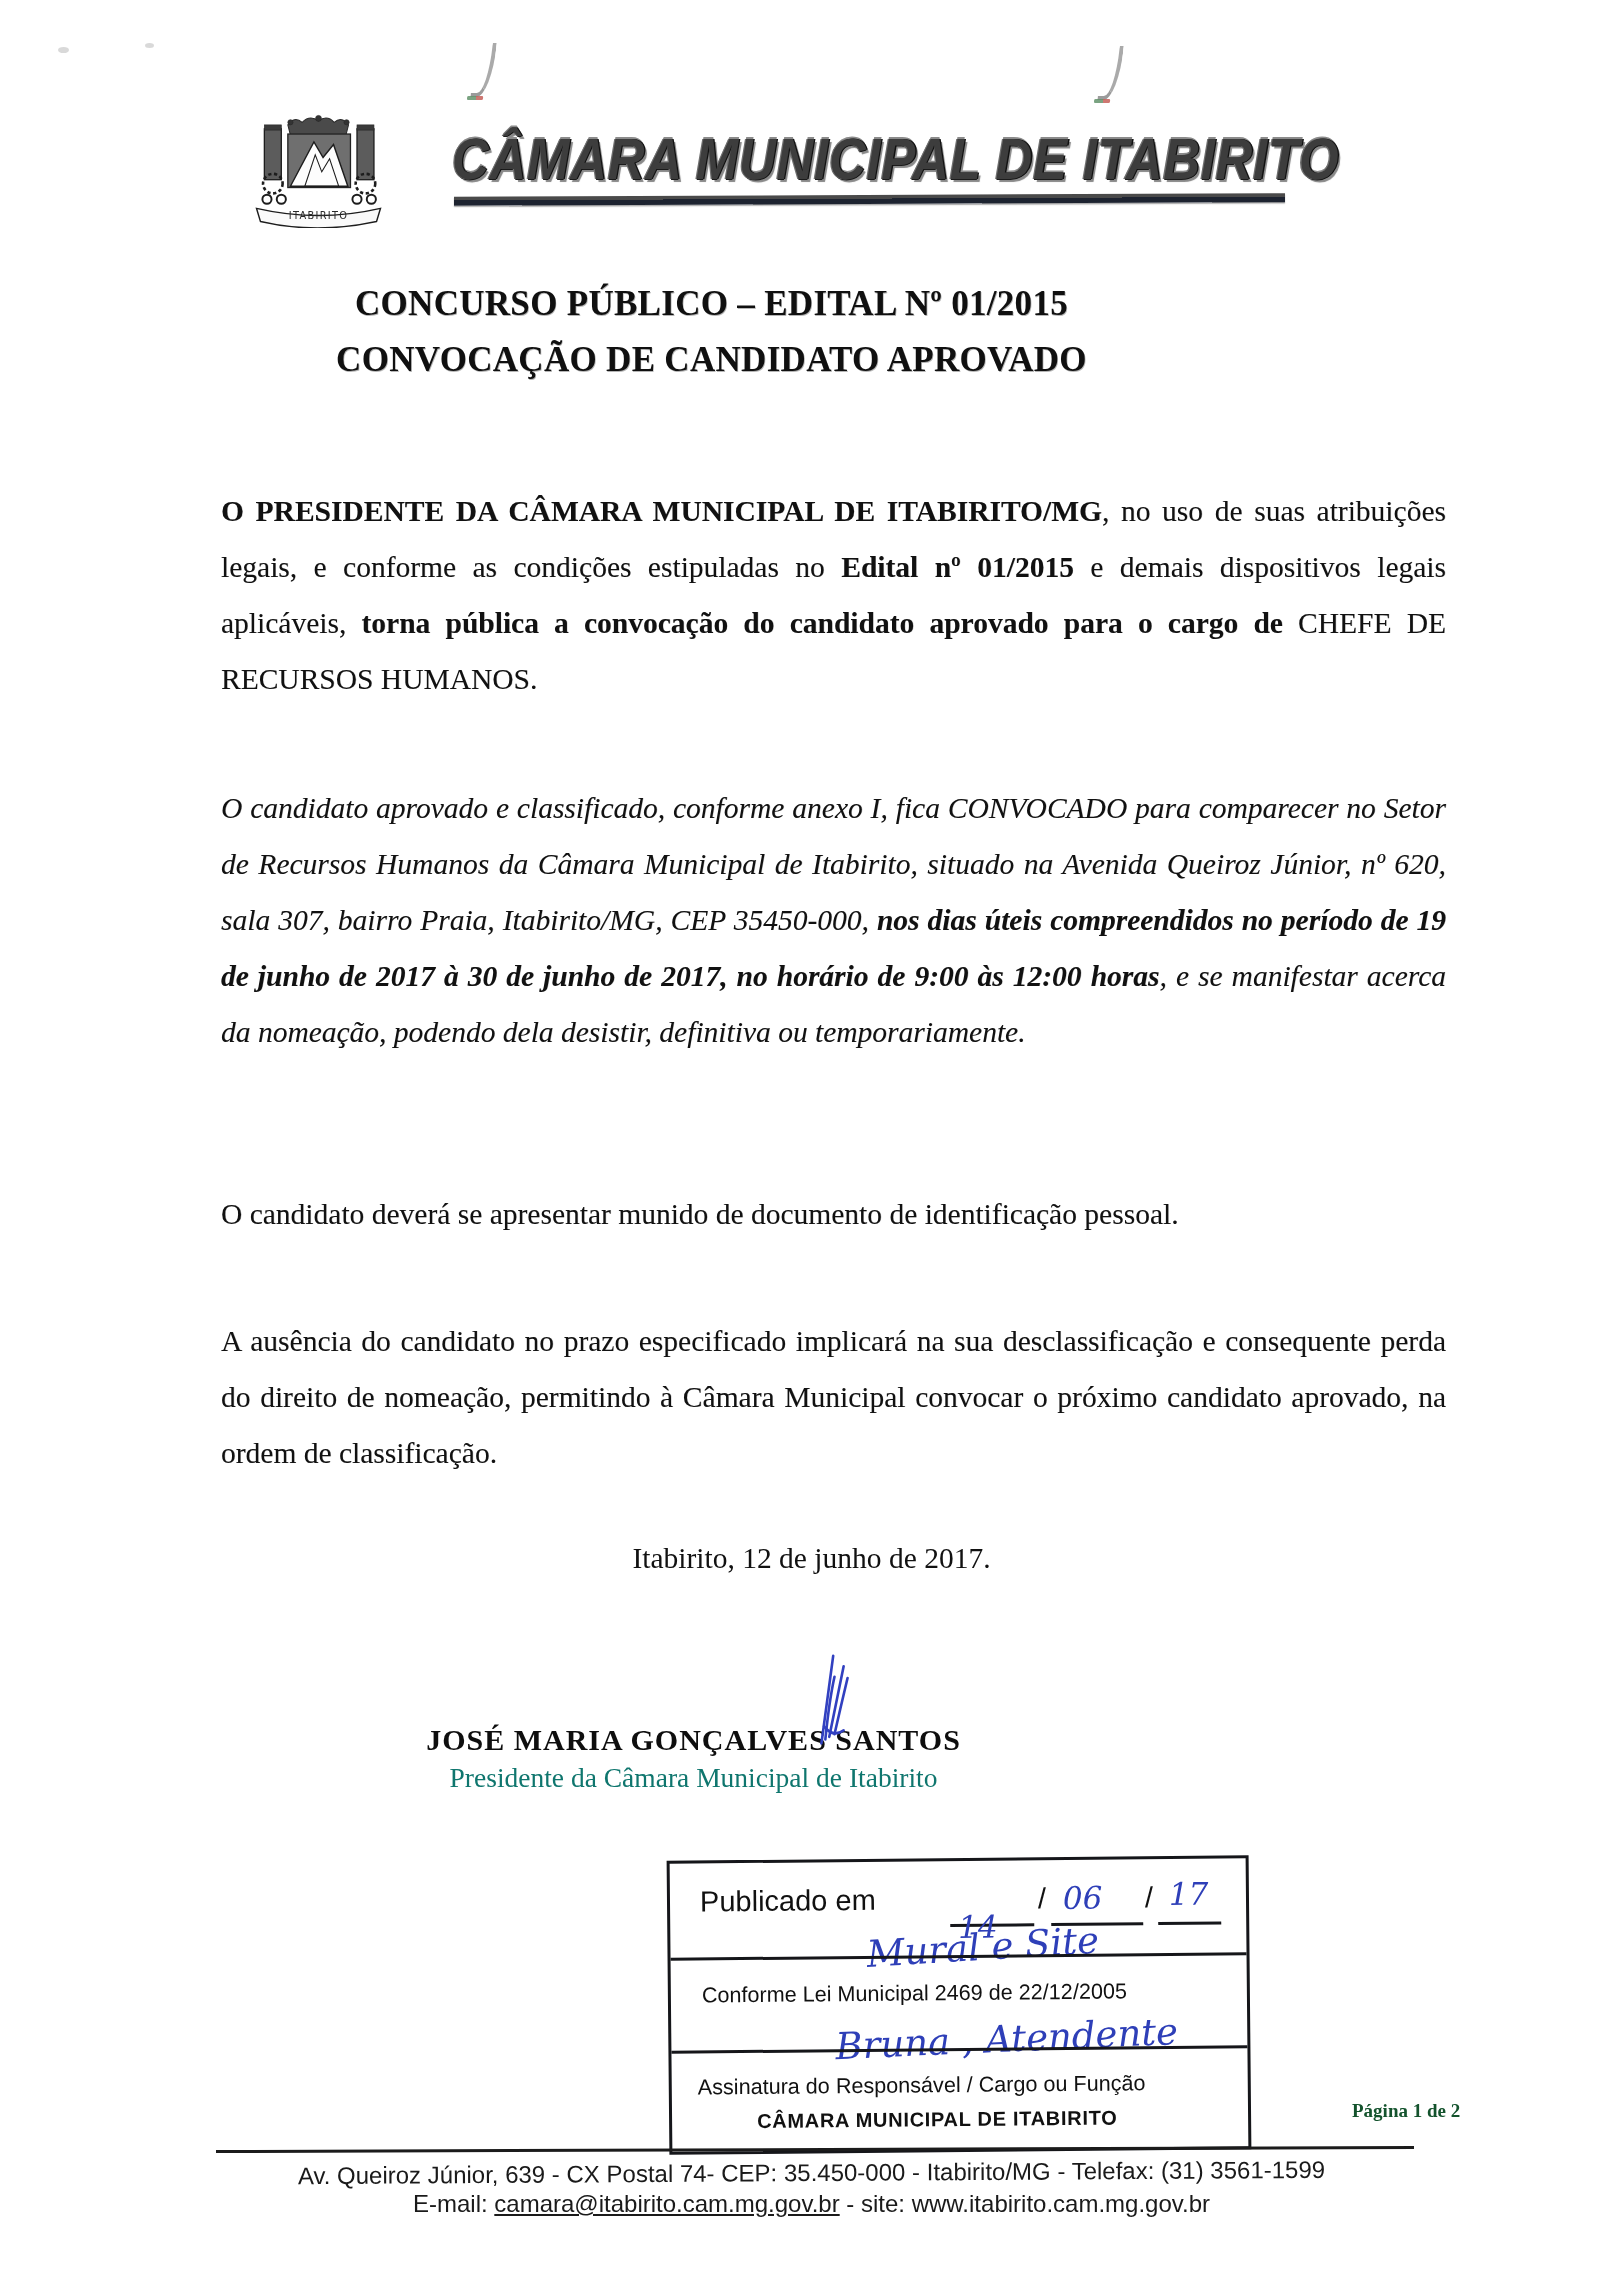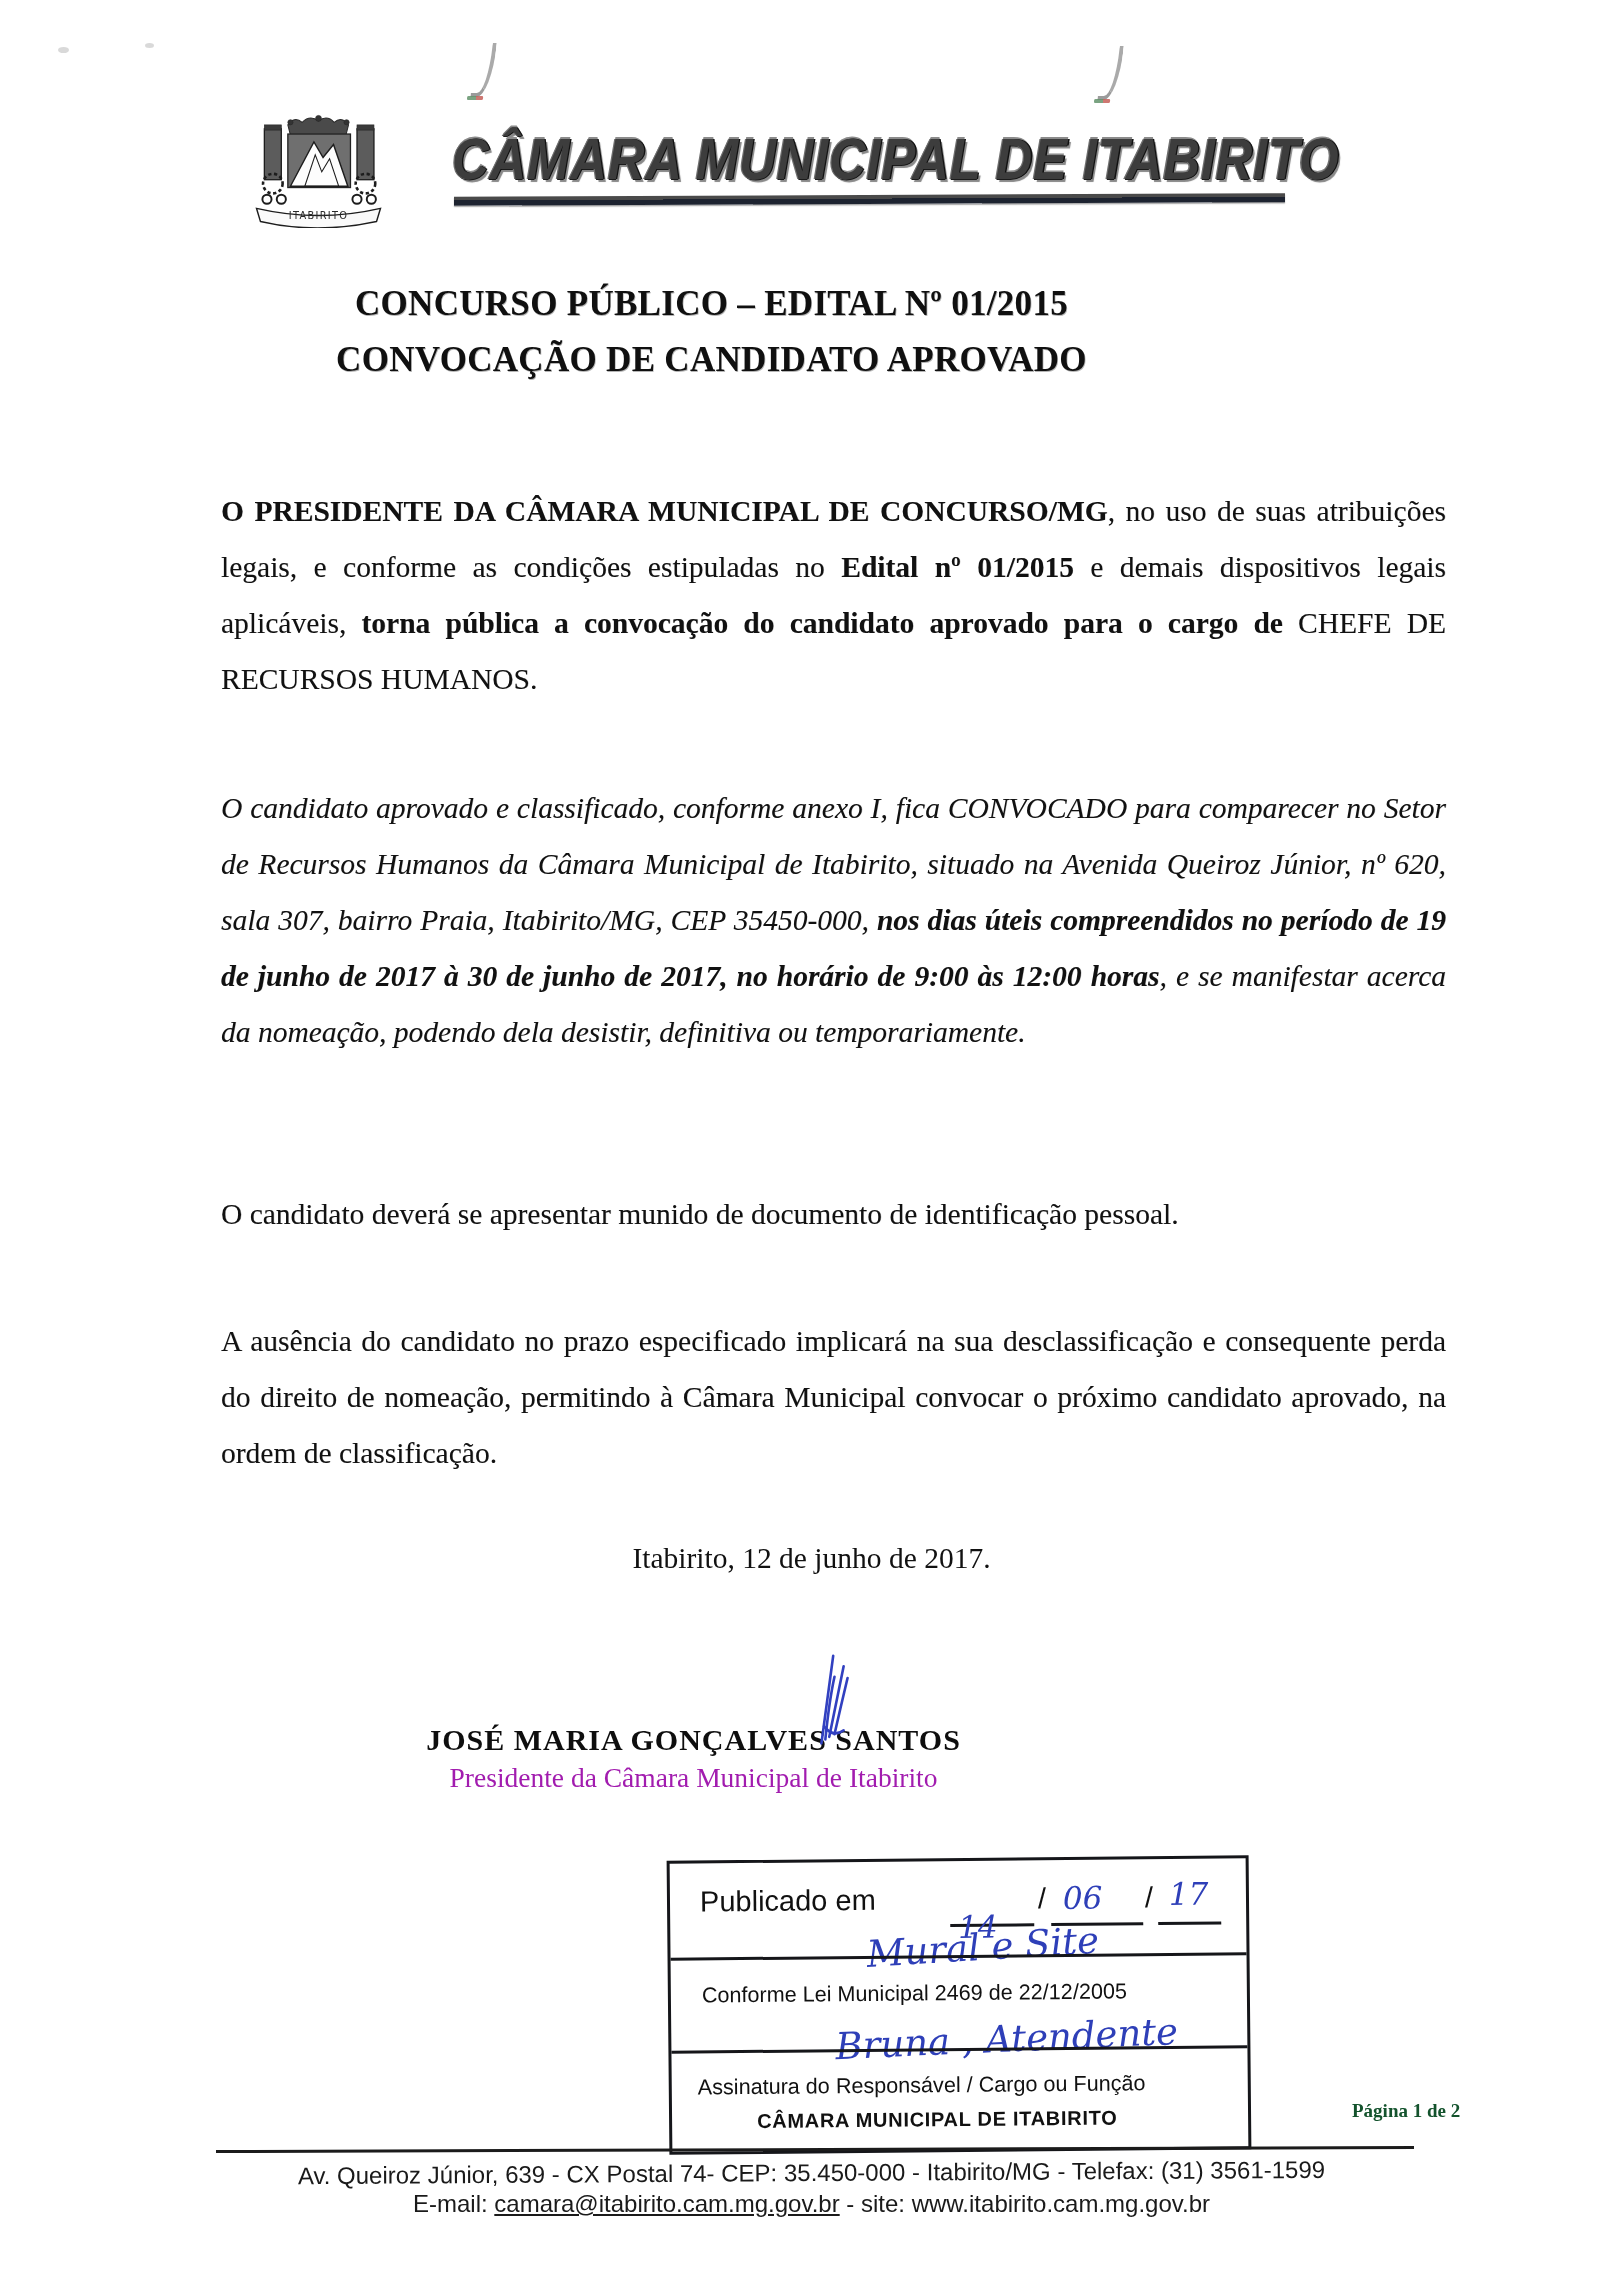--- a/index.html
+++ b/index.html
@@ -132,21 +132,21 @@
     text-align: center;
   }
   .sig-name {
     font-size: 30px;
     font-weight: bold;
     letter-spacing: 1px;
     color: #0e0e0e;
   }
   .sig-role {
     font-size: 27.5px;
-    color: #a21caf;
+    color: #0f766e;
     margin-top: 5.2px;
   }
   .ink-sig {
     position: absolute;
     left: 795px; top: -75px;
     width: 79px; height: 98px;
     pointer-events: none;
   }
 
   
@@ -286,21 +286,21 @@
     </div>
     <div class="org-title">CÂMARA MUNICIPAL DE ITABIRITO</div>
     <div class="org-underline"></div>
   </div>
 
   <div class="doc-title t1">CONCURSO PÚBLICO – EDITAL Nº 01/2015</div>
   <div class="doc-title t2">CONVOCAÇÃO DE CANDIDATO APROVADO</div>
 
   <div class="body-block" style="top:483px;">
     <p>
-      <b>O PRESIDENTE DA CÂMARA MUNICIPAL DE CONCURSO/MG</b><span>, no uso de suas atribuições legais, e conforme as condições estipuladas no </span><b>Edital nº 01/2015</b><span> e demais dispositivos legais aplicáveis, </span><b>torna pública a convocação do candidato aprovado para o cargo de </b><span>CHEFE DE RECURSOS HUMANOS.</span>
+      <b>O PRESIDENTE DA CÂMARA MUNICIPAL DE ITABIRITO/MG</b><span>, no uso de suas atribuições legais, e conforme as condições estipuladas no </span><b>Edital nº 01/2015</b><span> e demais dispositivos legais aplicáveis, </span><b>torna pública a convocação do candidato aprovado para o cargo de </b><span>CHEFE DE RECURSOS HUMANOS.</span>
     </p>
   </div>
 
   <div class="body-block" style="top:780px;font-style:italic;">
     <p>
       <span>O candidato aprovado e classificado, conforme anexo I, fica CONVOCADO para comparecer no Setor de Recursos Humanos da Câmara Municipal de Itabirito, situado na Avenida Queiroz Júnior, nº 620, sala 307, bairro Praia, Itabirito/MG, CEP 35450-000, </span><b>nos dias úteis compreendidos no período de 19 de junho de 2017 à 30 de junho de 2017, no horário de 9:00 às 12:00 horas</b><span>, e se manifestar acerca da nomeação, podendo dela desistir, definitiva ou temporariamente.</span>
     </p>
   </div>
 
   <div class="body-block" style="top:1186px;">

